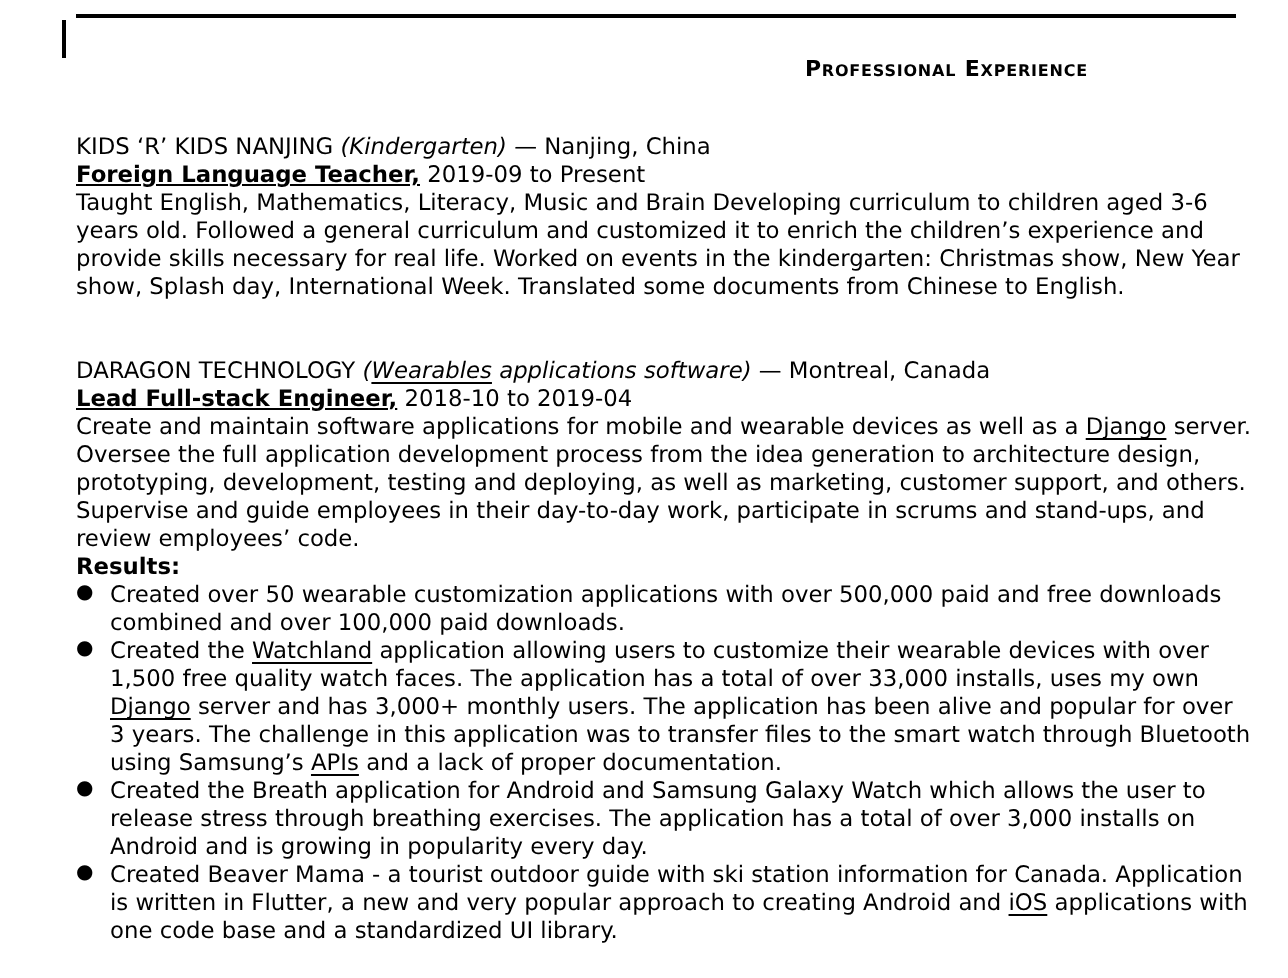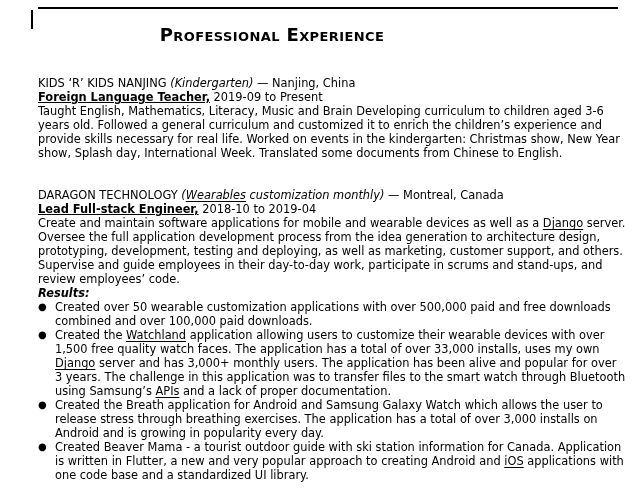--- a/index.html
+++ b/index.html
@@ -29,38 +29,38 @@
     width: 580px;
     height: 2px;
     background: #000000;
   }
   .title {
     position: absolute;
     top: 27px;
     left: 0;
     width: 544px;
     margin: 0;
-    text-align: center;
-    font-size: 18px;
+    text-align: right;
+    font-size: 11px;
     line-height: 16px;
     font-weight: bold;
     font-variant: small-caps;
     letter-spacing: 0.4px;
   }
   .content {
     position: absolute;
     left: 38px;
-    top: 76px;
+    top: 66px;
     width: 588px;
   }
   .job + .job { margin-top: 28px; }
   p.line { margin: 0; }
   .it { font-style: italic; }
   .b  { font-weight: bold; text-decoration: underline; }
-  .results { font-weight: bold; font-style: italic; }
+  .results { font-weight: bold; }
   .sq {
     text-decoration-line: underline;
     text-decoration-style: wavy;
     text-decoration-color: #ff0000;
     text-decoration-thickness: 1px;
     text-underline-offset: 2px;
     text-decoration-skip-ink: none;
     text-decoration: underline;
   }
   ul.bullets { list-style: none; margin: 0; padding: 0; }
@@ -80,21 +80,21 @@
   <div class="text-cursor"></div>
   <div class="top-rule"></div>
   <h1 class="title">Professional Experience</h1>
   <div class="content" id="jobs">
       <section class="job">
         <p class="line company"><span>KIDS ‘R’ KIDS NANJING </span><span class="it">(Kindergarten)</span><span> — Nanjing, China</span></p>
         <p class="line role"><span class="b">Foreign Language Teacher,</span><span> 2019-09 to Present</span></p>
         <p class="line summary"><span>Taught English, Mathematics, Literacy, Music and Brain Developing curriculum to children aged 3-6 years old. Followed a general curriculum and customized it to enrich the children’s experience and provide skills necessary for real life. Worked on events in the kindergarten: Christmas show, New Year show, Splash day, International Week. Translated some documents from Chinese to English.</span></p>
       </section>
       <section class="job">
-        <p class="line company"><span>DARAGON TECHNOLOGY </span><span class="it">(</span><span class="it sq">Wearables</span><span class="it"> customization monthly)</span><span> — Montreal, Canada</span></p>
+        <p class="line company"><span>DARAGON TECHNOLOGY </span><span class="it">(</span><span class="it sq">Wearables</span><span class="it"> applications software)</span><span> — Montreal, Canada</span></p>
         <p class="line role"><span class="b">Lead Full-stack Engineer,</span><span> 2018-10 to 2019-04</span></p>
         <p class="line summary"><span>Create and maintain software applications for mobile and wearable devices as well as a </span><span class="sq">Django</span><span> server. Oversee the full application development process from the idea generation to architecture design, prototyping, development, testing and deploying, as well as marketing, customer support, and others. Supervise and guide employees in their day-to-day work, participate in scrums and stand-ups, and review employees’ code.</span></p>
         <p class="line results">Results:</p>
         <ul class="bullets">
           <li>
             <span class="marker">●</span>
             <span class="bt"><span>Created over 50 wearable customization applications with over 500,000 paid and free downloads combined and over 100,000 paid downloads.</span></span>
           </li>
           <li>
             <span class="marker">●</span>

